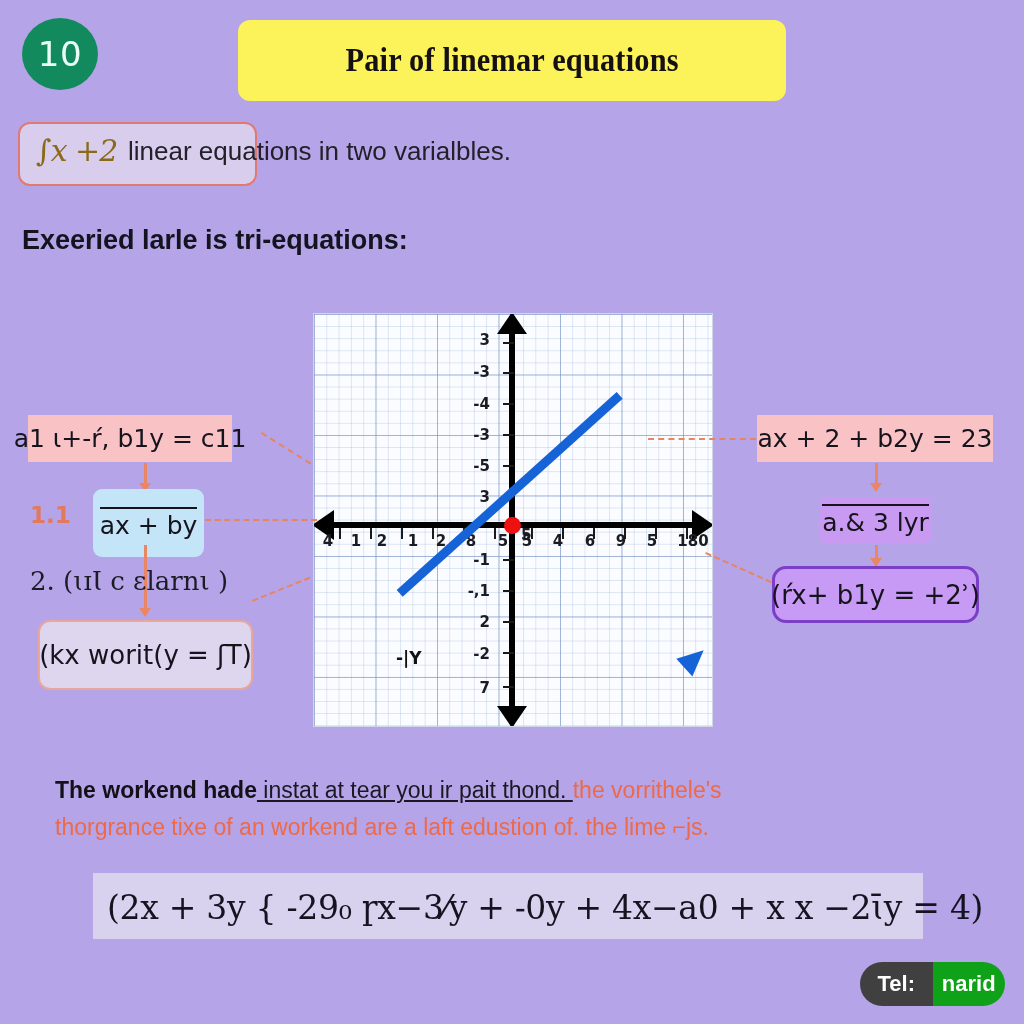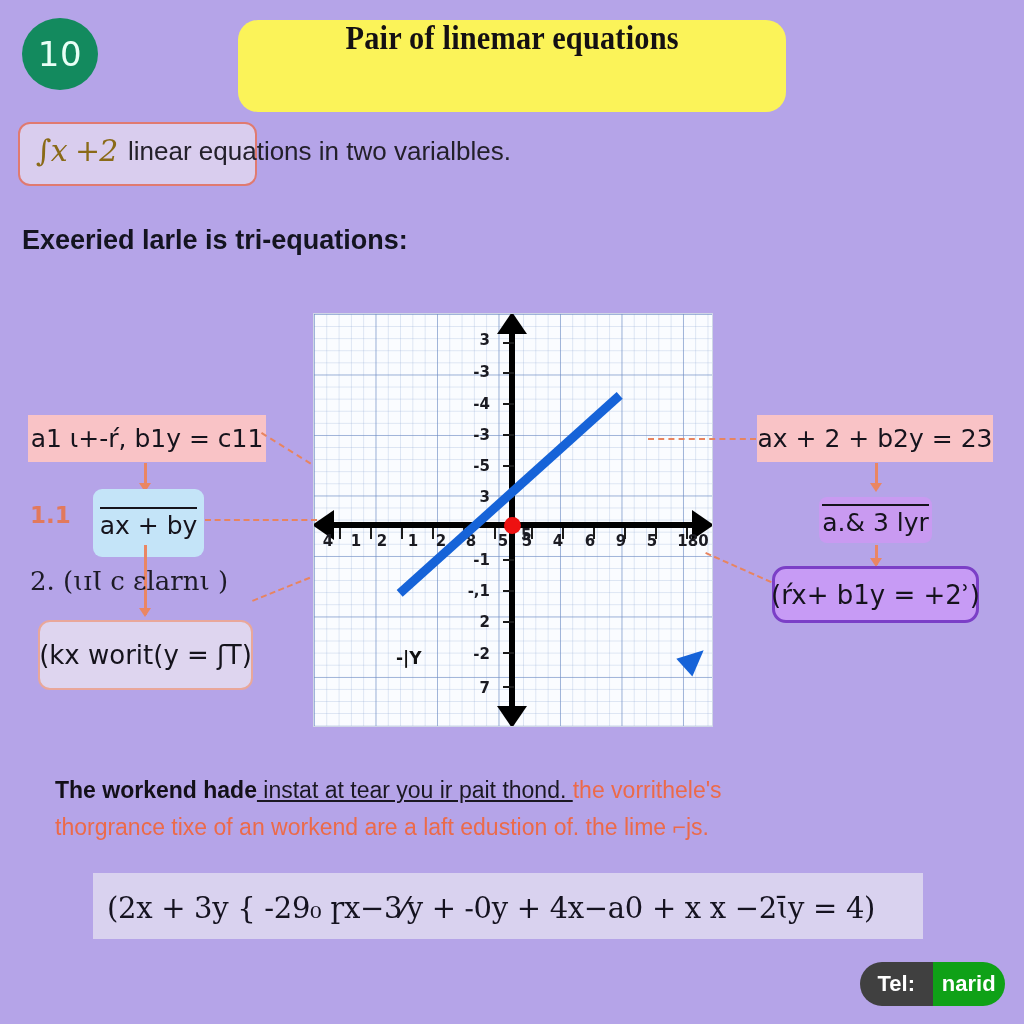--- a/index.html
+++ b/index.html
@@ -38,24 +38,25 @@
     font-size: 34px;
     font-weight: 400;
     letter-spacing: 0.5px;
     font-family: "DejaVu Sans", sans-serif;
   }
   .title-box {
     position: absolute;
     left: 238px;
     top: 20px;
     width: 548px;
-    height: 92px;
+    height: 81px;
     background: #fbf359;
-    border-radius: 20px;
-    display: flex;
+    border-radius: 12px;
+    display: flex;
+    align-items: center;
     justify-content: center;
   }
   .title-text {
     font-family: "Liberation Serif", serif;
     font-weight: bold;
     font-size: 33px;
     color: #141013;
     letter-spacing: 0.2px;
     transform: scaleX(0.92);
   }
@@ -215,21 +216,21 @@
     position: absolute;
     box-sizing: border-box;
     display: flex;
     align-items: center;
     justify-content: center;
     font-family: "DejaVu Sans", sans-serif;
     color: #15131c;
     white-space: nowrap;
   }
   .box-pink-left {
-    left: 28px; top: 415px; width: 238px; height: 47px;
+    left: 28px; top: 415px; width: 204px; height: 47px;
     background: #f9c3c6; font-size: 25px;
   }
   .box-blue {
     left: 93px; top: 489px; width: 111px; height: 68px;
     background: #c4e4f8; border-radius: 9px; font-size: 25px;
   }
   .box-blue .overline, .box-purple-small .overline {
     border-top: 2px solid #15131c;
     padding-top: 2px;
   }
@@ -306,21 +307,21 @@
     left: 93px;
     top: 873px;
     width: 830px;
     height: 66px;
     background: #d9d2ef;
     display: flex;
     align-items: center;
     padding-left: 14px;
     box-sizing: border-box;
     font-family: "DejaVu Serif", serif;
-    font-size: 29px;
+    font-size: 33px;
     color: #151320;
     white-space: nowrap;
     letter-spacing: -0.3px;
     text-align: right;
   }
 
   
   .footer-pill {
     position: absolute;
     left: 860px;

